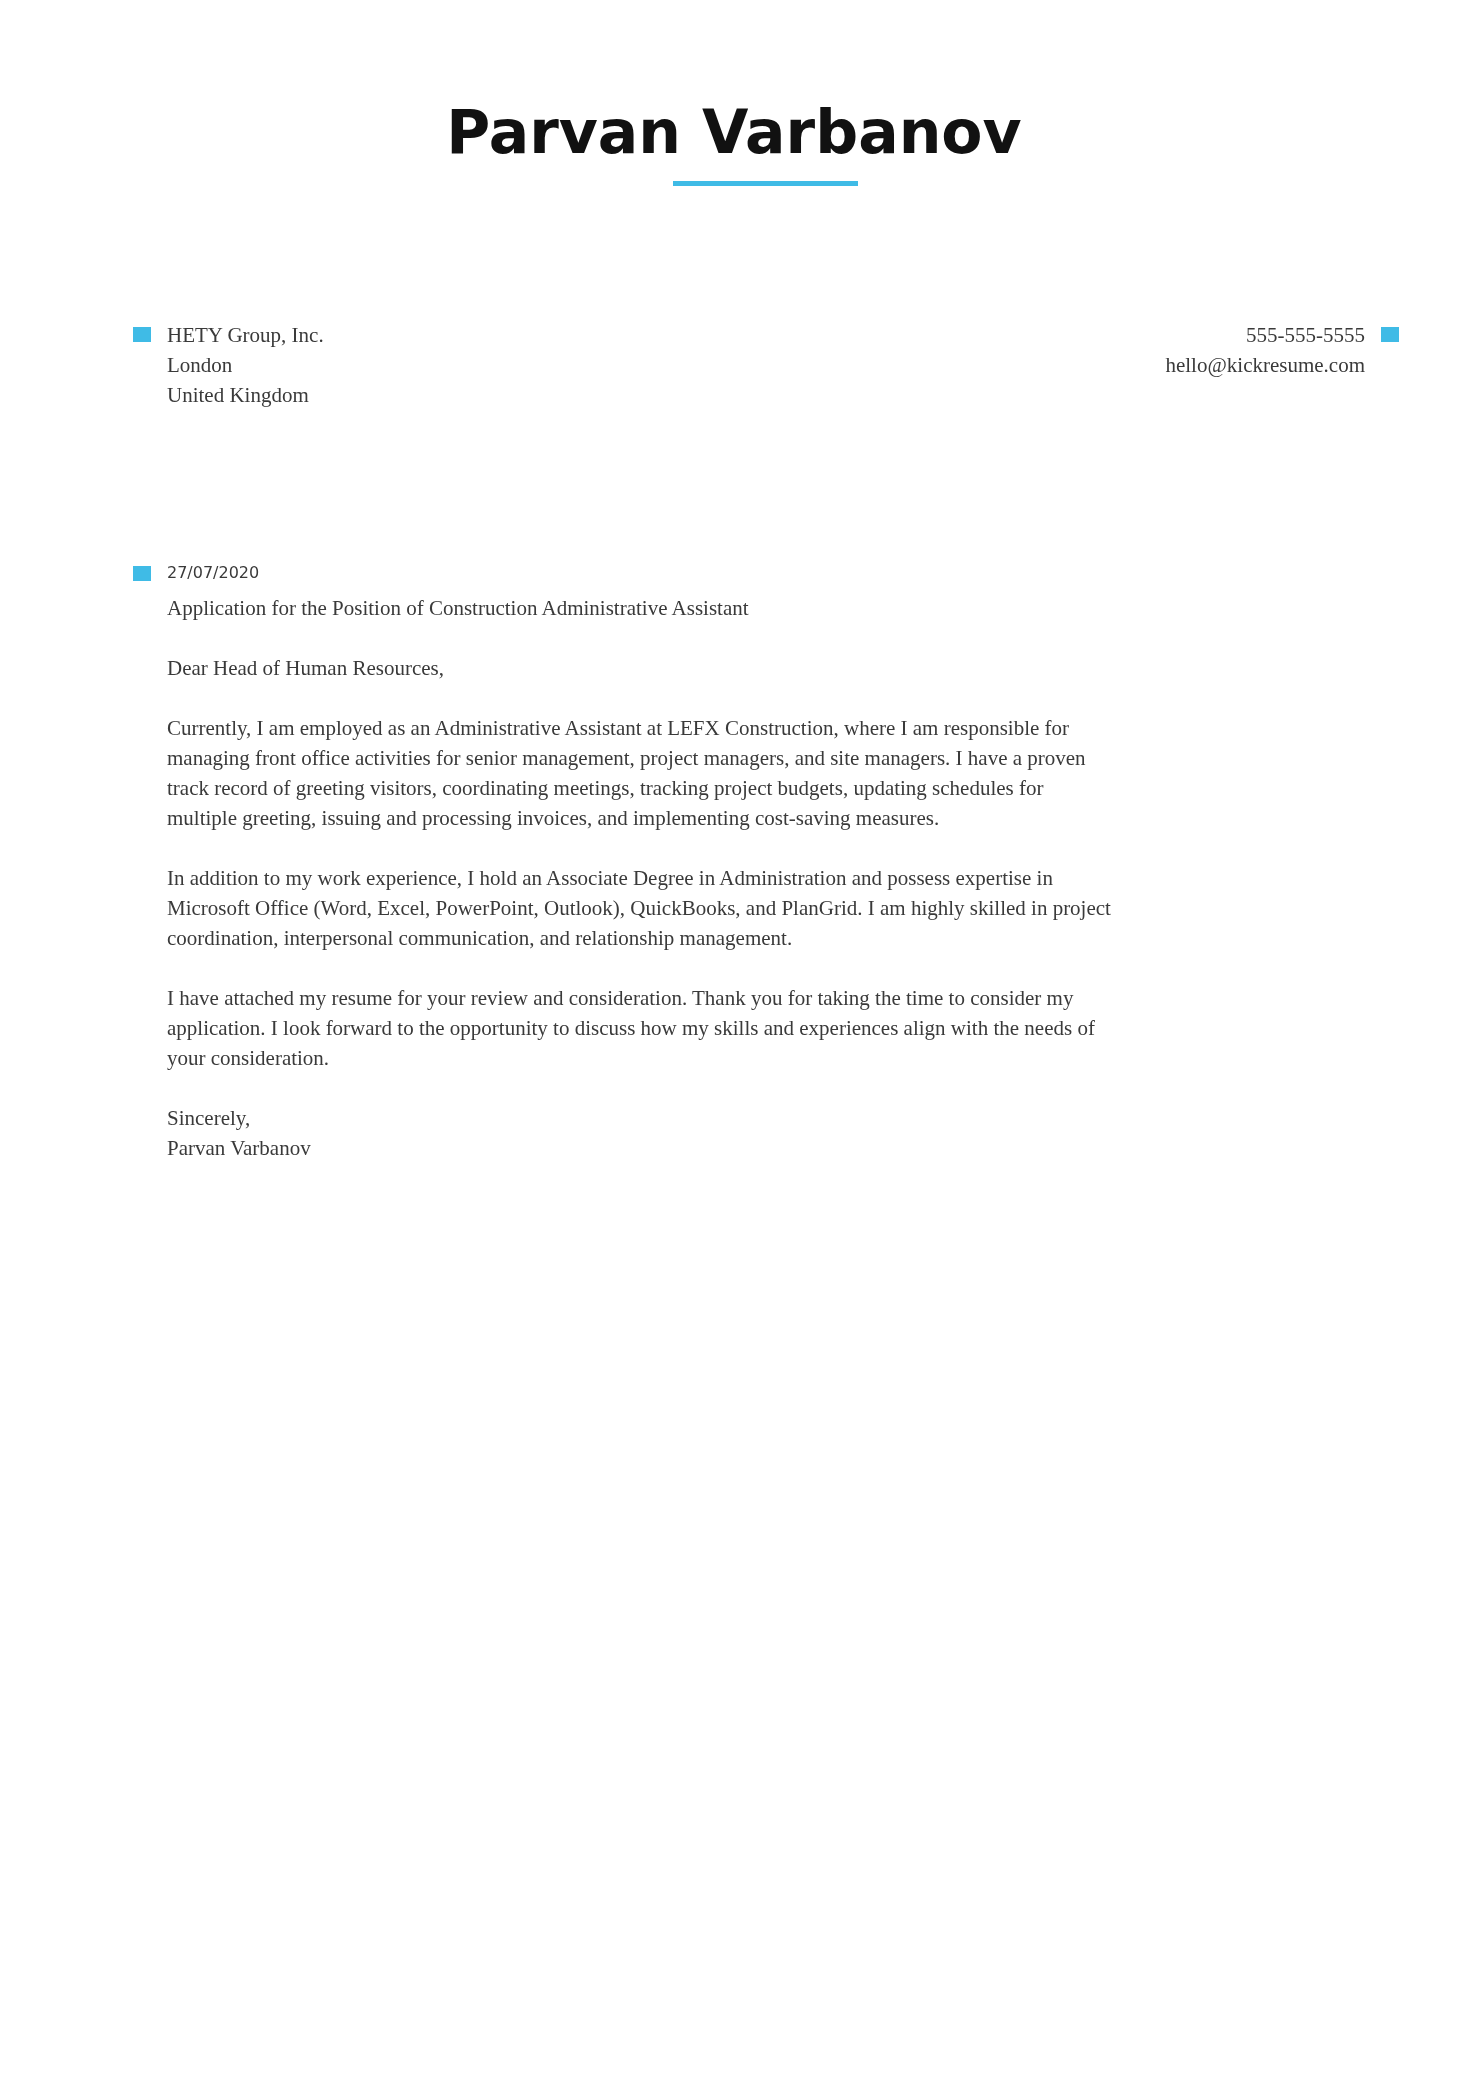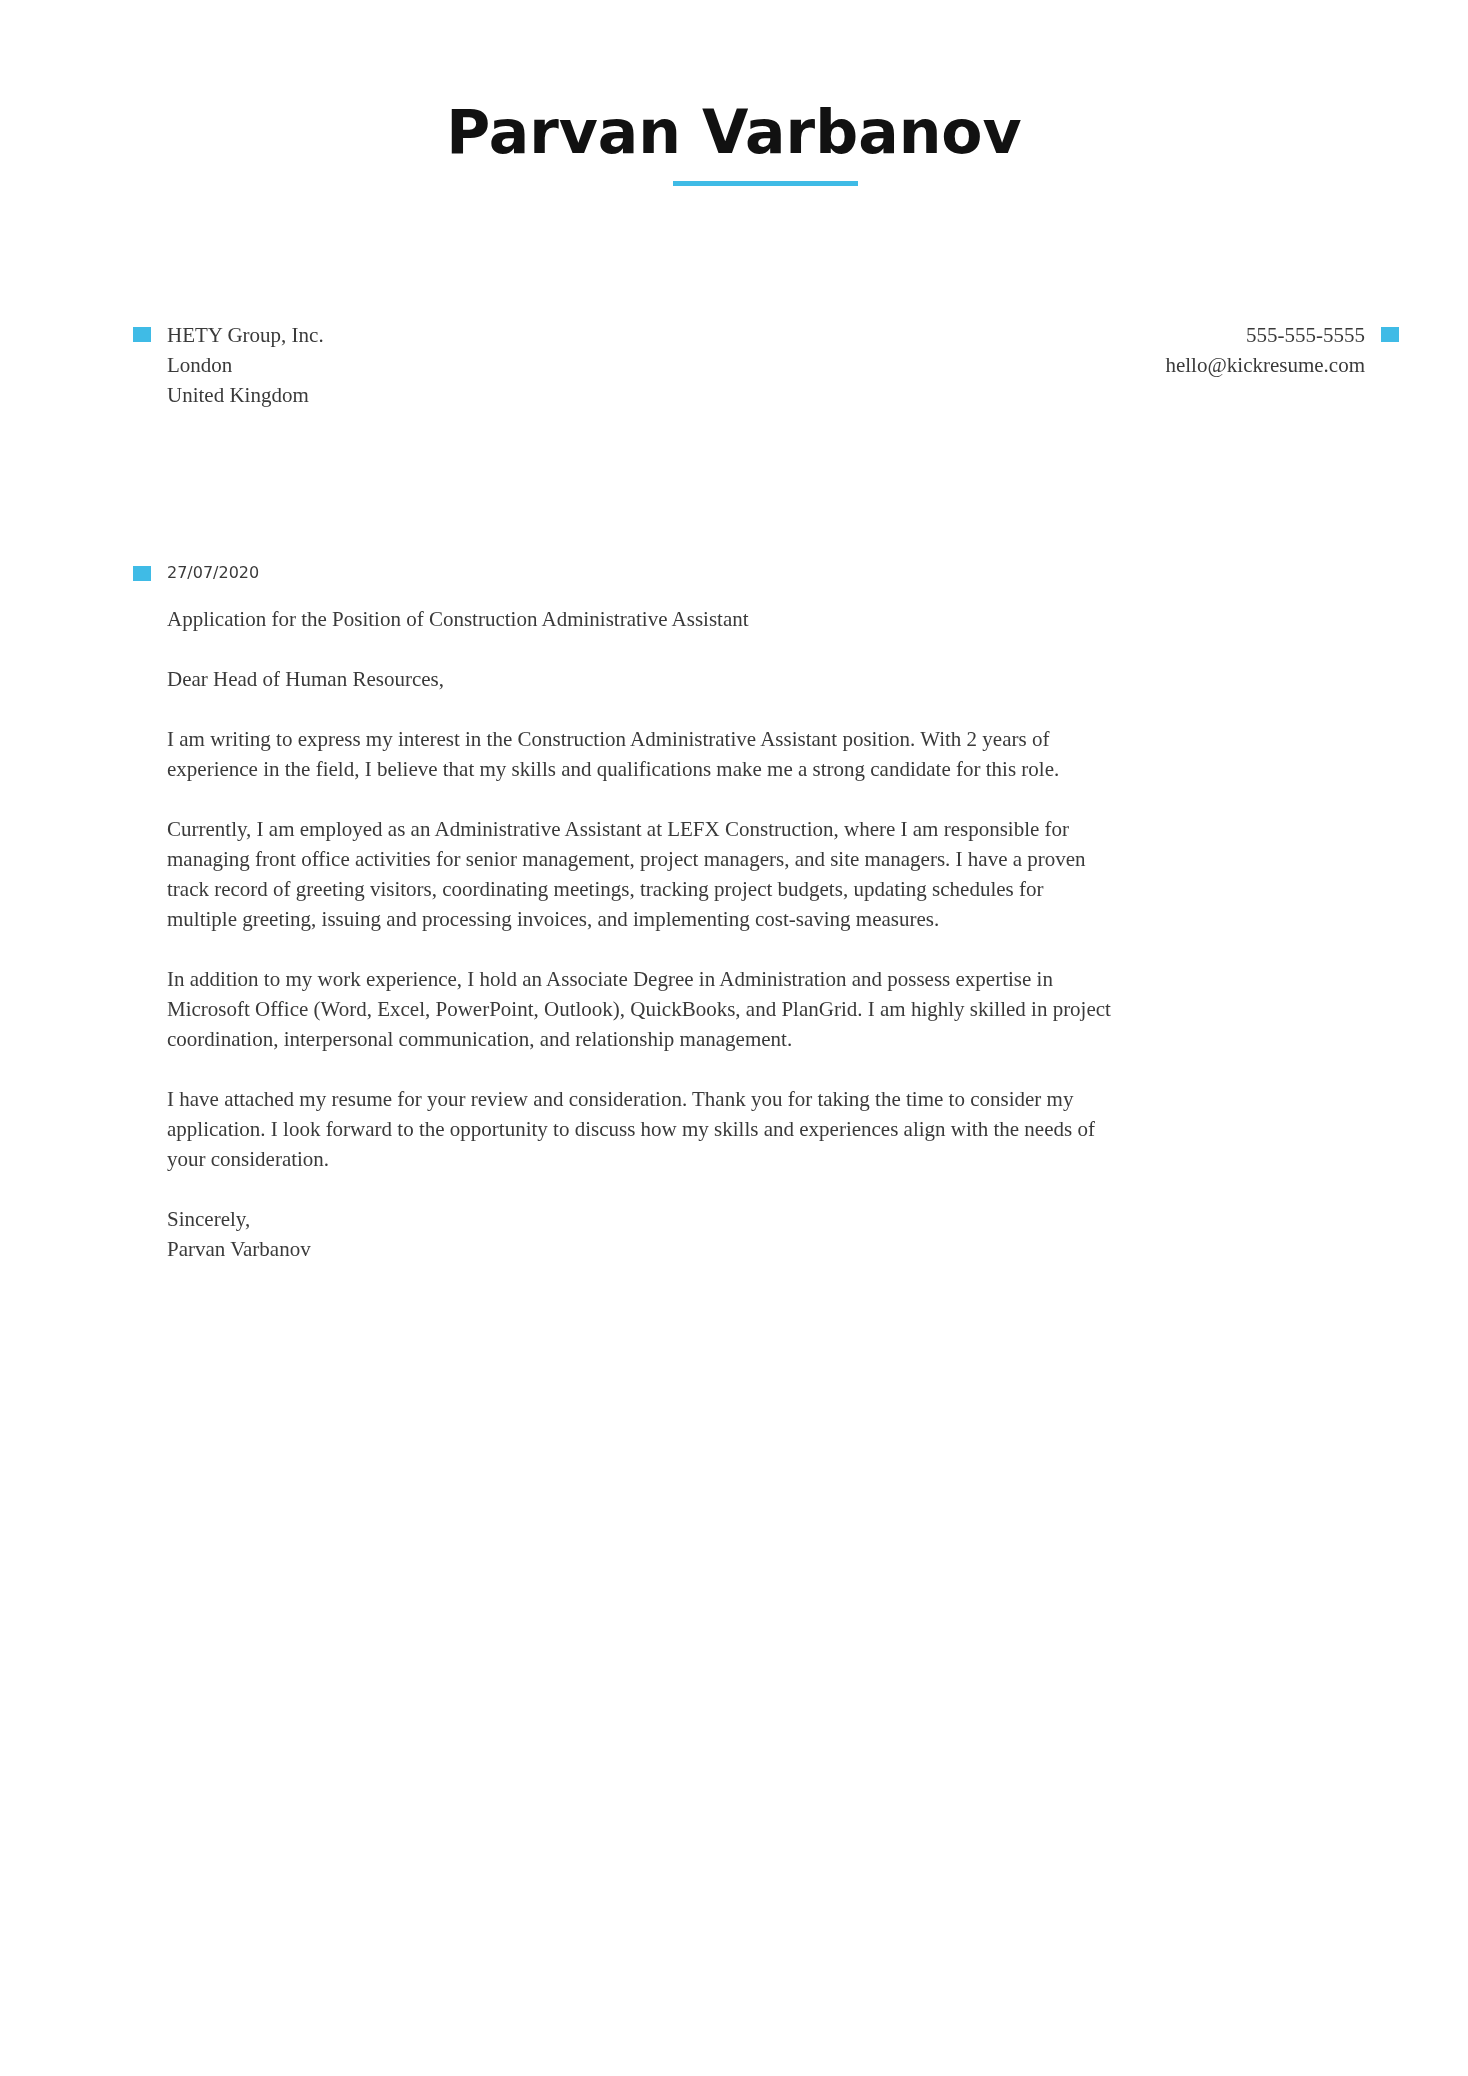--- a/index.html
+++ b/index.html
@@ -19,21 +19,21 @@
   .serif {
     font-family: Liberation Serif, serif; font-size: 21px; color: #3a3a3a; line-height: 30px;
   }
   .left-block { position: absolute; left: 167px; top: 320px; }
   .right-block { position: absolute; right: 103px; top: 320px; text-align: right; }
   .date {
     position: absolute; left: 167px; top: 560px;
     font-family: "DejaVu Sans", sans-serif; font-size: 16px; color: #3a3a3a; line-height: 26px;
   }
   .body-text { position: absolute; left: 167px; top: 588px; width: 1180px; }
-  .body-text p { margin: 16px 0 30px 0; }
+  .body-text p { margin: 5px 0 30px 0; }
   .line { display: block; white-space: nowrap; }
 </style>
 </head>
 <body>
 
 <div class="page">
 
   <div class="name">Parvan Varbanov</div>
   <div class="name-rule"></div>
 
@@ -54,24 +54,20 @@
   <div class="date">27/07/2020</div>
 
   <div class="body-text serif">
     <p>
       <span class="line">Application for the Position of Construction Administrative Assistant</span>
     </p>
     <p>
       <span class="line">Dear Head of Human Resources,</span>
     </p>
     <p>
-      <span class="line">I am writing to express my interest in the Construction Administrative Assistant position. With 2 years of</span>
-      <span class="line">experience in the field, I believe that my skills and qualifications make me a strong candidate for this role.</span>
-    </p>
-    <p>
       <span class="line">Currently, I am employed as an Administrative Assistant at LEFX Construction, where I am responsible for</span>
       <span class="line">managing front office activities for senior management, project managers, and site managers. I have a proven</span>
       <span class="line">track record of greeting visitors, coordinating meetings, tracking project budgets, updating schedules for</span>
       <span class="line">multiple greeting, issuing and processing invoices, and implementing cost-saving measures.</span>
     </p>
     <p>
       <span class="line">In addition to my work experience, I hold an Associate Degree in Administration and possess expertise in</span>
       <span class="line">Microsoft Office (Word, Excel, PowerPoint, Outlook), QuickBooks, and PlanGrid. I am highly skilled in project</span>
       <span class="line">coordination, interpersonal communication, and relationship management.</span>
     </p>

